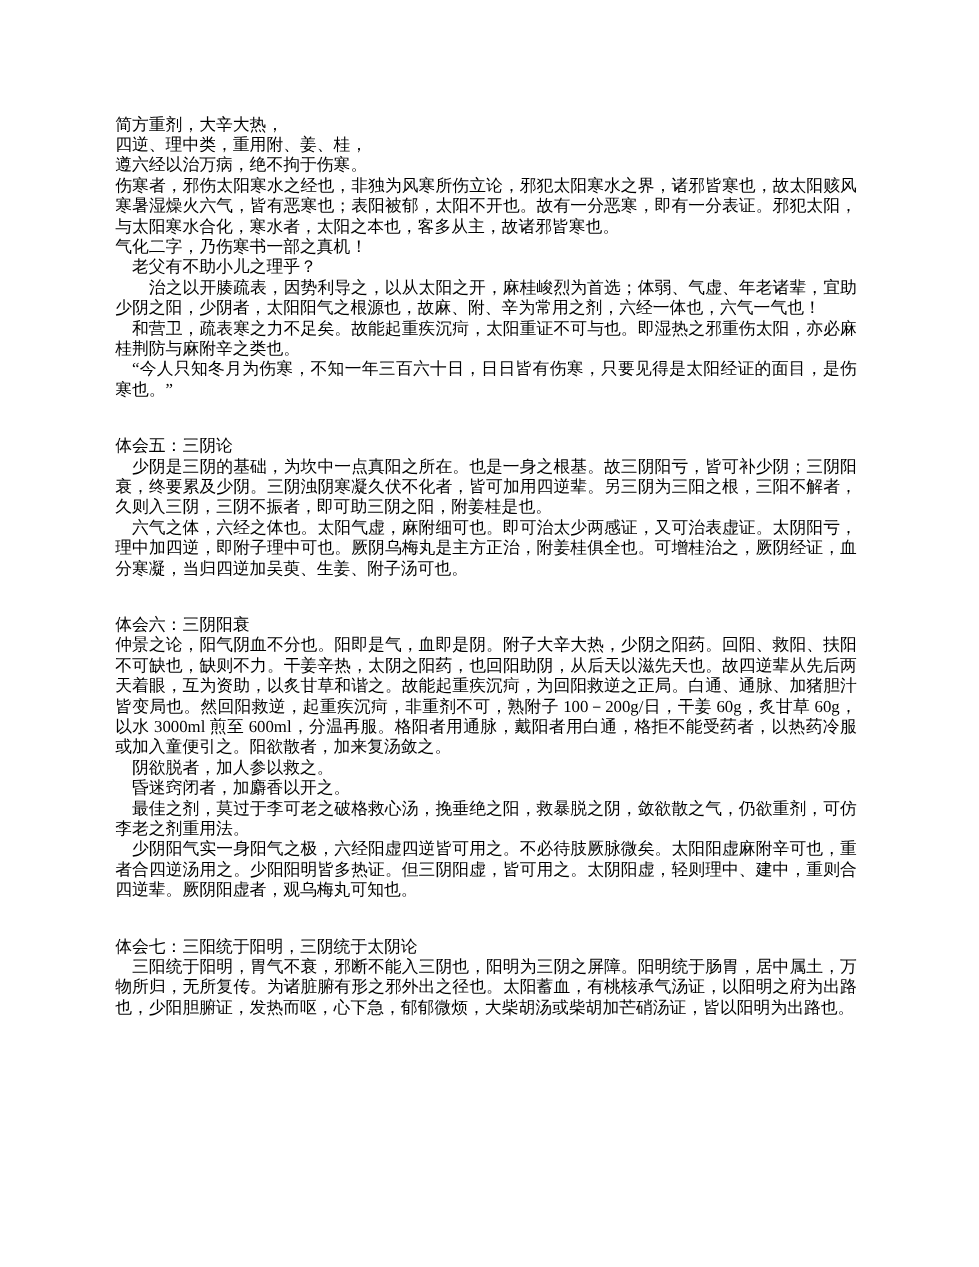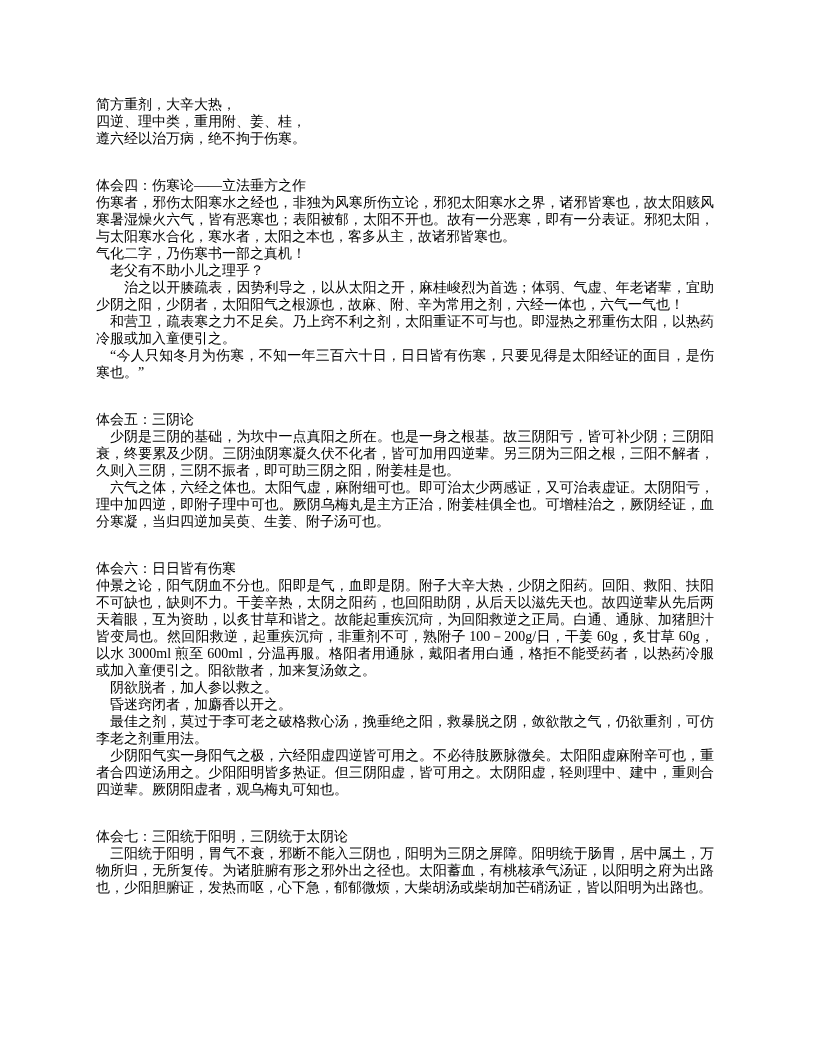--- a/index.html
+++ b/index.html
@@ -37,31 +37,30 @@
 </head>
 <body>
 
 <div class="page">
   <div class="doc" id="doc">
       <div class="para indent0">
         <div class="line">简方重剂，大辛大热，</div>
         <div class="line">四逆、理中类，重用附、姜、桂，</div>
         <div class="line">遵六经以治万病，绝不拘于伤寒。</div>
       </div>
-      <div class="heading">体会四：伤寒论——立法垂方之作</div>
       <div class="para indent0">伤寒者，邪伤太阳寒水之经也，非独为风寒所伤立论，邪犯太阳寒水之界，诸邪皆寒也，故太阳赅风寒暑湿燥火六气，皆有恶寒也；表阳被郁，太阳不开也。故有一分恶寒，即有一分表证。邪犯太阳，与太阳寒水合化，寒水者，太阳之本也，客多从主，故诸邪皆寒也。</div>
       <div class="para indent0">气化二字，乃伤寒书一部之真机！</div>
       <div class="para indent1">老父有不助小儿之理乎？</div>
       <div class="para indent2">治之以开腠疏表，因势利导之，以从太阳之开，麻桂峻烈为首选；体弱、气虚、年老诸辈，宜助少阴之阳，少阴者，太阳阳气之根源也，故麻、附、辛为常用之剂，六经一体也，六气一气也！</div>
-      <div class="para indent1">和营卫，疏表寒之力不足矣。乃上窍不利之剂，太阳重证不可与也。即湿热之邪重伤太阳，以热药冷服或加入童便引之。</div>
+      <div class="para indent1">和营卫，疏表寒之力不足矣。故能起重疾沉疴，太阳重证不可与也。即湿热之邪重伤太阳，亦必麻桂荆防与麻附辛之类也。</div>
       <div class="para indent1">“今人只知冬月为伤寒，不知一年三百六十日，日日皆有伤寒，只要见得是太阳经证的面目，是伤寒也。”</div>
       <div class="heading">体会五：三阴论</div>
       <div class="para indent1">少阴是三阴的基础，为坎中一点真阳之所在。也是一身之根基。故三阴阳亏，皆可补少阴；三阴阳衰，终要累及少阴。三阴浊阴寒凝久伏不化者，皆可加用四逆辈。另三阴为三阳之根，三阳不解者，久则入三阴，三阴不振者，即可助三阴之阳，附姜桂是也。</div>
       <div class="para indent1">六气之体，六经之体也。太阳气虚，麻附细可也。即可治太少两感证，又可治表虚证。太阴阳亏，理中加四逆，即附子理中可也。厥阴乌梅丸是主方正治，附姜桂俱全也。可增桂治之，厥阴经证，血分寒凝，当归四逆加吴萸、生姜、附子汤可也。</div>
-      <div class="heading">体会六：日日皆有伤寒</div>
+      <div class="heading">体会六：三阴阳衰</div>
       <div class="para indent0">仲景之论，阳气阴血不分也。阳即是气，血即是阴。附子大辛大热，少阴之阳药。回阳、救阳、扶阳不可缺也，缺则不力。干姜辛热，太阴之阳药，也回阳助阴，从后天以滋先天也。故四逆辈从先后两天着眼，互为资助，以炙甘草和谐之。故能起重疾沉疴，为回阳救逆之正局。白通、通脉、加猪胆汁皆变局也。然回阳救逆，起重疾沉疴，非重剂不可，熟附子 100－200g/日，干姜 60g，炙甘草 60g，以水 3000ml 煎至 600ml，分温再服。格阳者用通脉，戴阳者用白通，格拒不能受药者，以热药冷服或加入童便引之。阳欲散者，加来复汤敛之。</div>
       <div class="para indent1">阴欲脱者，加人参以救之。</div>
       <div class="para indent1">昏迷窍闭者，加麝香以开之。</div>
       <div class="para indent1">最佳之剂，莫过于李可老之破格救心汤，挽垂绝之阳，救暴脱之阴，敛欲散之气，仍欲重剂，可仿李老之剂重用法。</div>
       <div class="para indent1">少阴阳气实一身阳气之极，六经阳虚四逆皆可用之。不必待肢厥脉微矣。太阳阳虚麻附辛可也，重者合四逆汤用之。少阳阳明皆多热证。但三阴阳虚，皆可用之。太阴阳虚，轻则理中、建中，重则合四逆辈。厥阴阳虚者，观乌梅丸可知也。</div>
       <div class="heading">体会七：三阳统于阳明，三阴统于太阴论</div>
       <div class="para indent1">三阳统于阳明，胃气不衰，邪断不能入三阴也，阳明为三阴之屏障。阳明统于肠胃，居中属土，万物所归，无所复传。为诸脏腑有形之邪外出之径也。太阳蓄血，有桃核承气汤证，以阳明之府为出路也，少阳胆腑证，发热而呕，心下急，郁郁微烦，大柴胡汤或柴胡加芒硝汤证，皆以阳明为出路也。</div>
     </div>
 </div>
 

